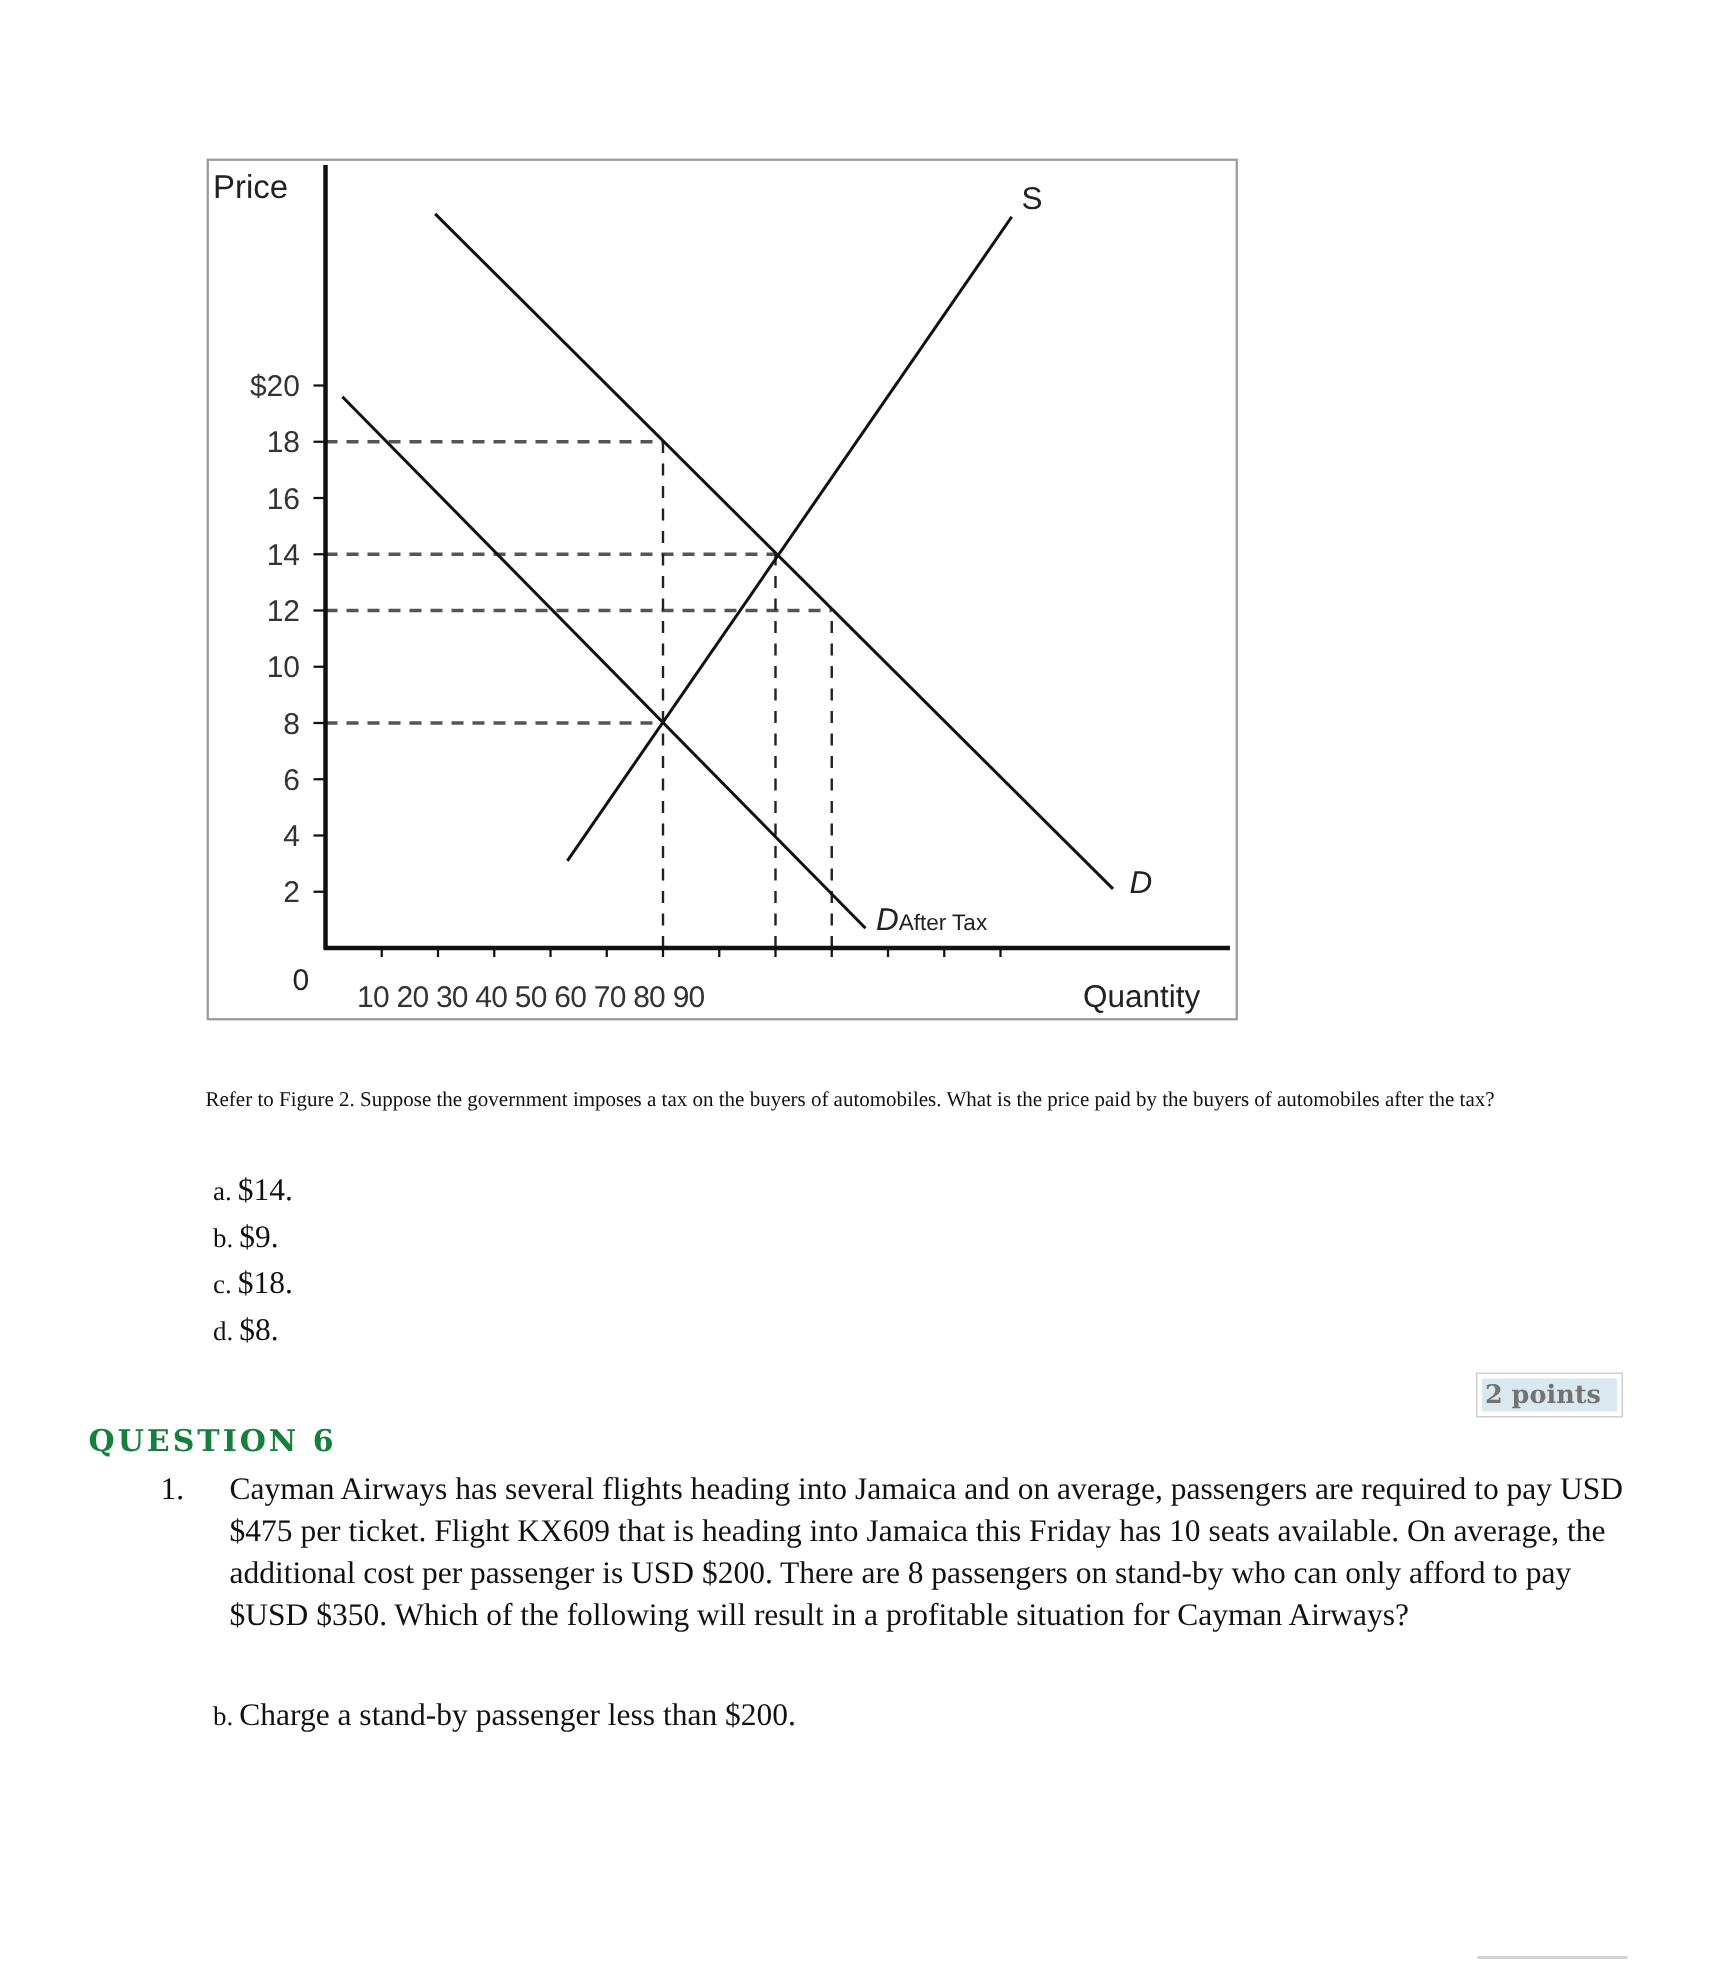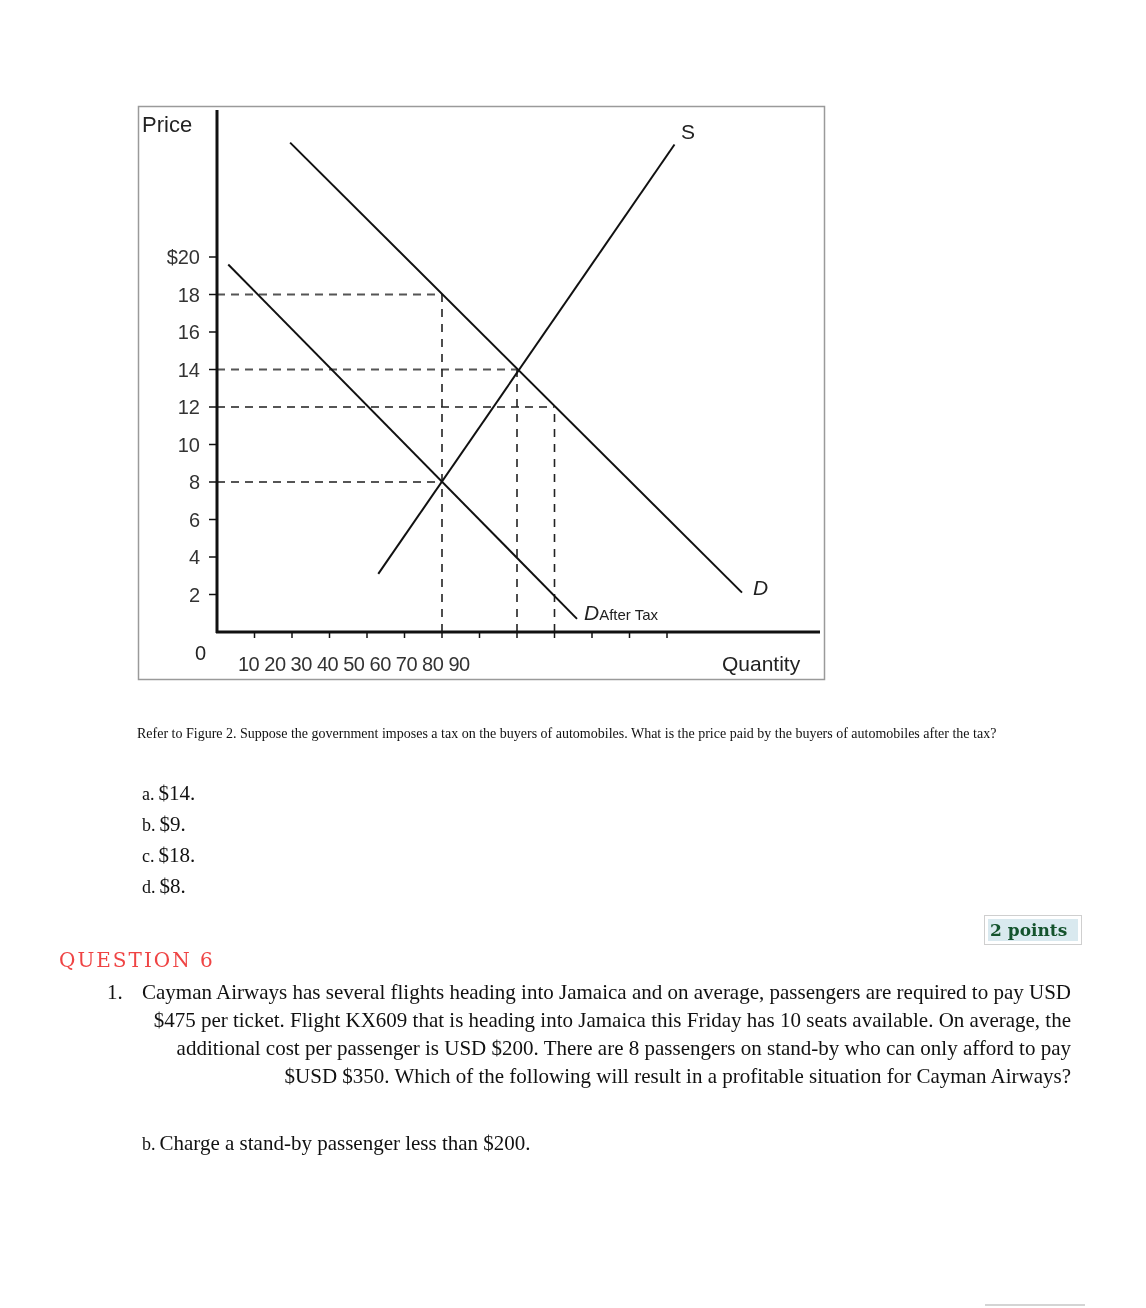--- a/index.html
+++ b/index.html
@@ -4,25 +4,25 @@
 <style>
   html, body { margin: 0; padding: 0; background: #ffffff; }
   body { width: 1146px; height: 1308px; position: relative; overflow: hidden; font-family: "Liberation Serif", serif; color: #111; }
   .figure { position: absolute; left: 0; top: 0; width: 1146px; height: 700px; }
   .figure svg { position: absolute; left: 0; top: 0; }
   .qtext { position: absolute; left: 137px; top: 720px; width: 960px; font-size: 14px; line-height: 28px; }
   .choices1 { position: absolute; left: 142px; top: 778px; font-size: 21px; }
   .choice { height: 31px; line-height: 31px; white-space: nowrap; }
   .choice .letter { font-size: 18px; margin-right: 4px; }
   .points-badge { position: absolute; left: 984px; top: 915px; width: 98px; height: 30px; border: 1px solid #cfcfcf; box-sizing: border-box; }
-  .points-inner { position: absolute; left: 3px; top: 3px; width: 88px; height: 22px; background: #d9e9ef; font-family: "DejaVu Serif", serif; font-weight: bold; font-size: 17px; line-height: 22px; padding-left: 2px; color: #14532d; }
-  .q-heading { position: absolute; left: 59px; top: 948px; font-family: "DejaVu Serif", serif; font-weight: normal; font-size: 20px; letter-spacing: 2px; color: #ef4444; }
+  .points-inner { position: absolute; left: 3px; top: 3px; width: 88px; height: 22px; background: #d9e9ef; font-family: "DejaVu Serif", serif; font-weight: bold; font-size: 17px; line-height: 22px; padding-left: 2px; color: #737373; }
+  .q-heading { position: absolute; left: 59px; top: 948px; font-family: "DejaVu Serif", serif; font-weight: bold; font-size: 20px; letter-spacing: 2px; color: #15803d; }
   .q6 { position: absolute; left: 107px; top: 978px; width: 980px; font-size: 21px; line-height: 28px; }
   .q6 .num { position: absolute; left: 0; top: 0; }
-  .q6 .body { position: absolute; left: 24px; top: 0; width: 940px; text-align: right; }
+  .q6 .body { position: absolute; left: 46px; top: 0; width: 940px; }
   .choices2 { position: absolute; left: 142px; top: 1128px; font-size: 21px; }
   .choices2 .choice { height: 31px; line-height: 31px; }
   .bottom-line { position: absolute; left: 985px; top: 1304px; width: 100px; height: 2px; background: #d4d4d4; }
 </style>
 </head>
 <body>
 
 <div class="figure">
   <svg id="chart-svg" width="1146" height="700" xmlns="http://www.w3.org/2000/svg">
     <rect x="138.5" y="106.5" width="686" height="573" fill="#fff" stroke="#9a9a9a" stroke-width="1.5"></rect>

